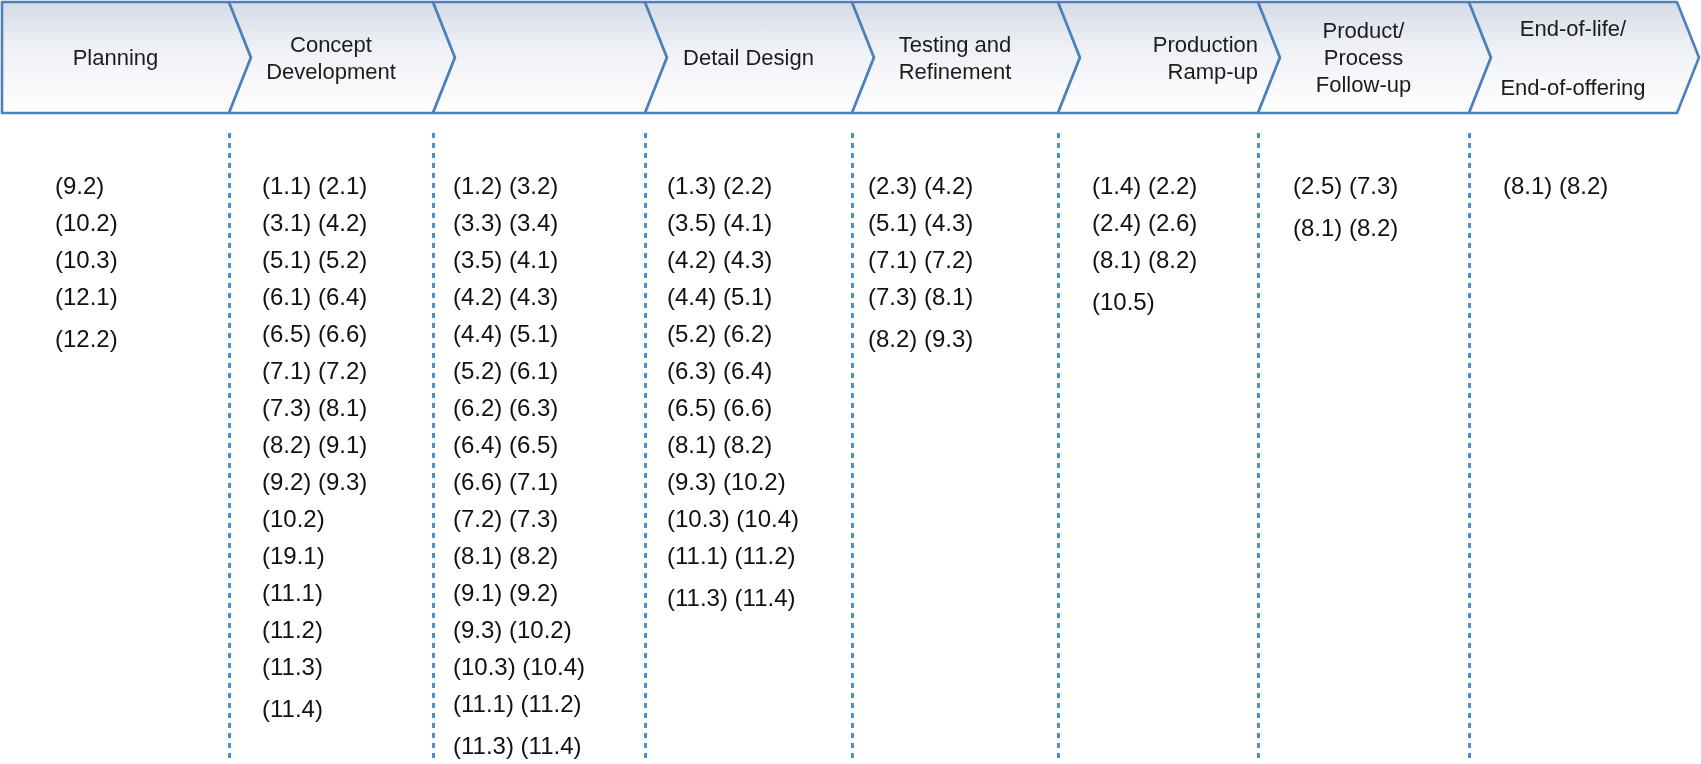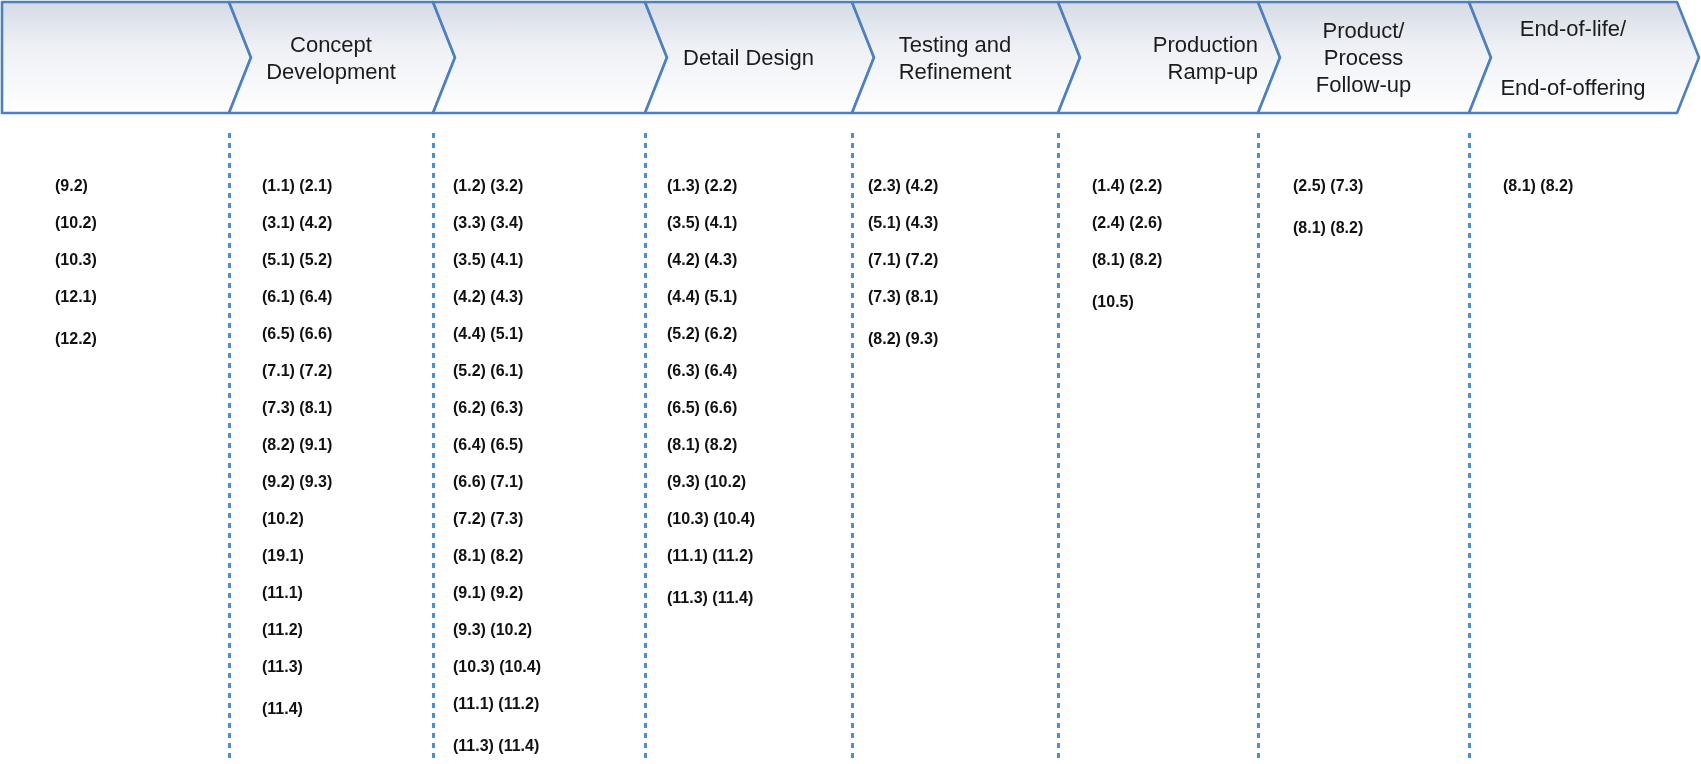--- a/index.html
+++ b/index.html
@@ -24,22 +24,22 @@
     position:absolute; top:2px; height:111px;
     display:flex; flex-direction:column; justify-content:center; align-items:center;
     text-align:center;
     font-size:22px; line-height:27px; color:#1c1c1c;
     pointer-events:none;
   }
   .phase-col {
     position:absolute; top:167px;
   }
   .col-item {
-    font-weight:bold;
-    font-size:16px;
+    font-weight:normal;
+    font-size:24px;
     line-height:37px;
     color:var(--ink);
     white-space:pre;
   }
   .phase-col .col-item:last-child { margin-top:5px; }
   .phase-col .col-item:first-child { margin-top:0; }
   .divider {
     position:absolute; top:133px; height:625px; width:3px;
     background-image:repeating-linear-gradient(to bottom, var(--dot) 0 5px, transparent 5px 10px);
   }
@@ -59,20 +59,23 @@
   <path d="M 2 2 L 229 2 L 251 57.5 L 229 113 L 2 113 Z" class="banner"></path>
       <path d="M 229 2 L 433 2 L 455 57.5 L 433 113 L 229 113 L 251 57.5 Z" class="banner"></path>
       <path d="M 433 2 L 645 2 L 667 57.5 L 645 113 L 433 113 L 455 57.5 Z" class="banner"></path>
       <path d="M 645 2 L 852 2 L 874 57.5 L 852 113 L 645 113 L 667 57.5 Z" class="banner"></path>
       <path d="M 852 2 L 1058 2 L 1080 57.5 L 1058 113 L 852 113 L 874 57.5 Z" class="banner"></path>
       <path d="M 1058 2 L 1258 2 L 1280 57.5 L 1258 113 L 1058 113 L 1080 57.5 Z" class="banner"></path>
       <path d="M 1258 2 L 1469 2 L 1491 57.5 L 1469 113 L 1258 113 L 1280 57.5 Z" class="banner"></path>
       <path d="M 1469 2 L 1677 2 L 1699 57.5 L 1677 113 L 1469 113 L 1491 57.5 Z" class="banner"></path>
     </svg>
 
+<div class="phase-header" style="left: 2px; width: 227px;">
+      <div>Planning</div>
+    </div>
     <div class="phase-col" style="left: 55px;">
       <div class="col-item">(9.2)</div>
       <div class="col-item">(10.2)</div>
       <div class="col-item">(10.3)</div>
       <div class="col-item">(12.1)</div>
       <div class="col-item">(12.2)</div>
     </div>
     <div class="divider" style="left: 228px;"></div>
     <div class="phase-header" style="left: 229px; width: 204px;">
       <div>Concept</div>

